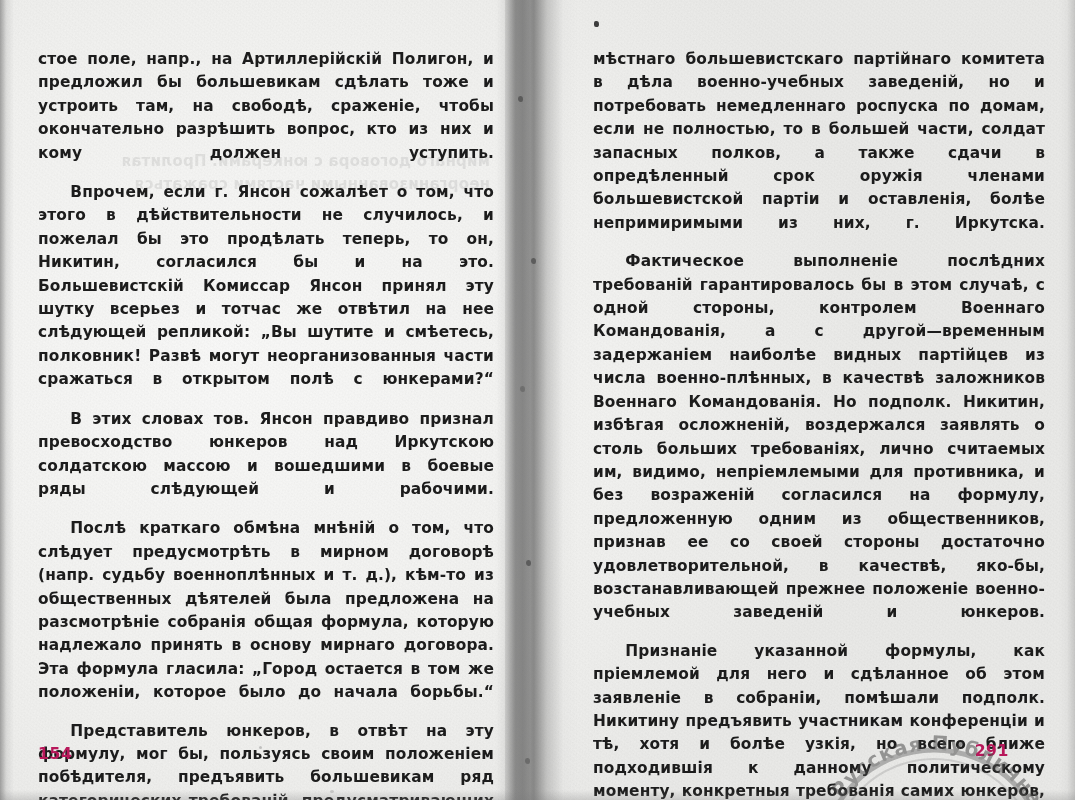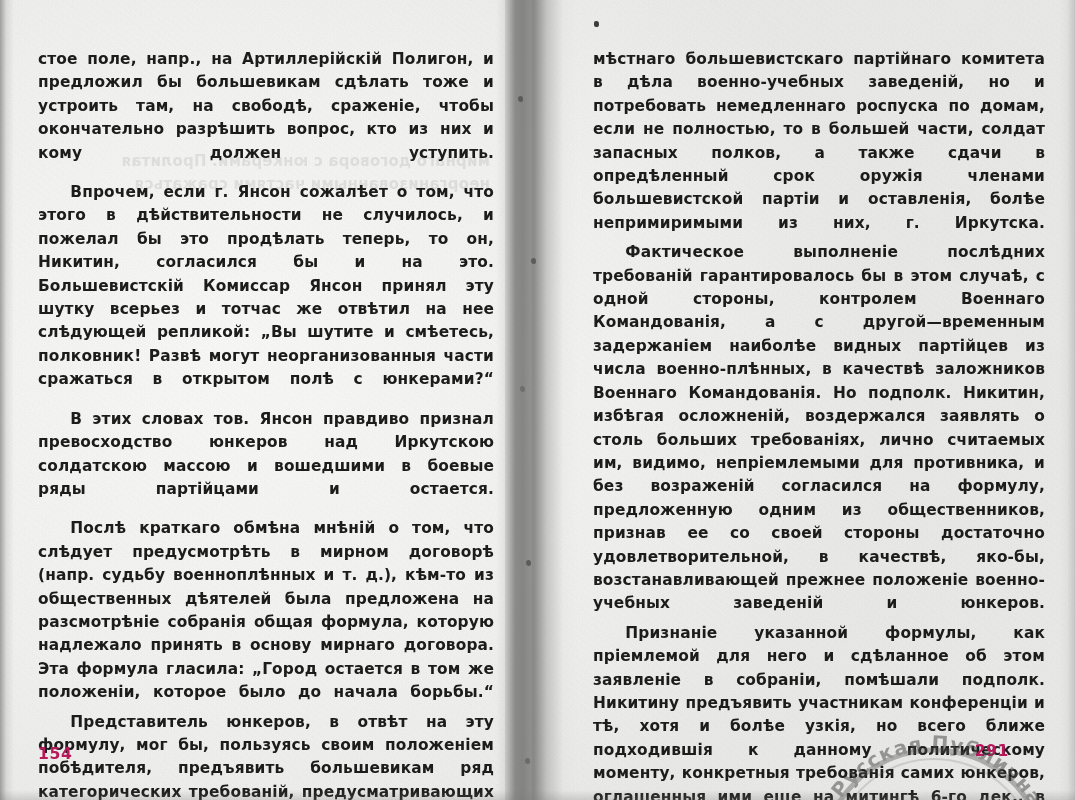--- a/index.html
+++ b/index.html
@@ -122,21 +122,21 @@
     word-spacing: .4px;
     font-weight: 600;
     -webkit-font-smoothing: none;
   }
   .page.left  .textblock { left: 38px; top: 48px; width: 456px; }
   .page.right .textblock { left: 52px; top: 48px; width: 452px; }
 
   .para { margin: 0; }
   .para + .para { margin-top: 16px; }
   .para.indent { text-indent: 2.1em; }
-  .para.gap { margin-top: 6px; }
+  .para.gap { margin-top: 15px; }
 
   
   .para.full { text-align-last: justify; }
 
   .folio {
     position: absolute;
     font-size: 15.6px;
     font-weight: 600;
     color: #be185d;
     letter-spacing: .6px;
@@ -192,21 +192,21 @@
   <div class="paper-base"></div>
 
   <div class="page left">
 
     <div class="showthrough" style="left:40px; top:150px; width:450px;">мирнаго договора с юнкерами. Пролитая
 неорганизованными частями сражаться</div>
 
     <div class="textblock">
       <p class="para full">стое поле, напр., на Артиллерійскій Полигон, и предложил бы большевикам сдѣлать тоже и устроить там, на свободѣ, сраженіе, чтобы окончательно разрѣшить вопрос, кто из них и кому должен уступить.</p>
       <p class="para indent full">Впрочем, если г. Янсон сожалѣет о том, что этого в дѣйствительности не случилось, и пожелал бы это продѣлать теперь, то он, Никитин, согласился бы и на это. Большевистскій Комиссар Янсон принял эту шутку всерьез и тотчас же отвѣтил на нее слѣдующей репликой: „Вы шутите и смѣетесь, полковник! Развѣ могут неорганизованныя части сражаться в открытом полѣ с юнкерами?“</p>
-      <p class="para indent full">В этих словах тов. Янсон правдиво признал превосходство юнкеров над Иркутскою солдатскою массою и вошедшими в боевые ряды партійцами и остается.</p>
+      <p class="para indent full">В этих словах тов. Янсон правдиво признал превосходство юнкеров над Иркутскою солдатскою массою и вошедшими в боевые ряды слѣдующей и рабочими.</p>
       <p class="para indent full">Послѣ краткаго обмѣна мнѣній о том, что слѣдует предусмотрѣть в мирном договорѣ (напр. судьбу военноплѣнных и т. д.), кѣм-то из общественных дѣятелей была предложена на разсмотрѣніе собранія общая формула, которую надлежало принять в основу мирнаго договора. Эта формула гласила: „Город остается в том же положеніи, которое было до начала борьбы.“</p>
       <p class="para indent full gap">Представитель юнкеров, в отвѣт на эту формулу, мог бы, пользуясь своим положеніем побѣдителя, предъявить большевикам ряд категорических требованій, предусматривающих в первую очередь реальное ослабленіе их боевой силы, являющееся единственно цѣлесообразною мѣрою для обезпеченія в дальнѣйшем соблюденія ими мирнаго договора с юнкерами. Пролитая юнкерами кровь давала ему моральное право обусловить на время, до организаціи общепризнанной власти, не только полное невмѣшательство со стороны</p>
     </div>
 
     <div class="folio left">154</div>
   </div>
 
   <div class="page right">
 
     <div class="textblock">

